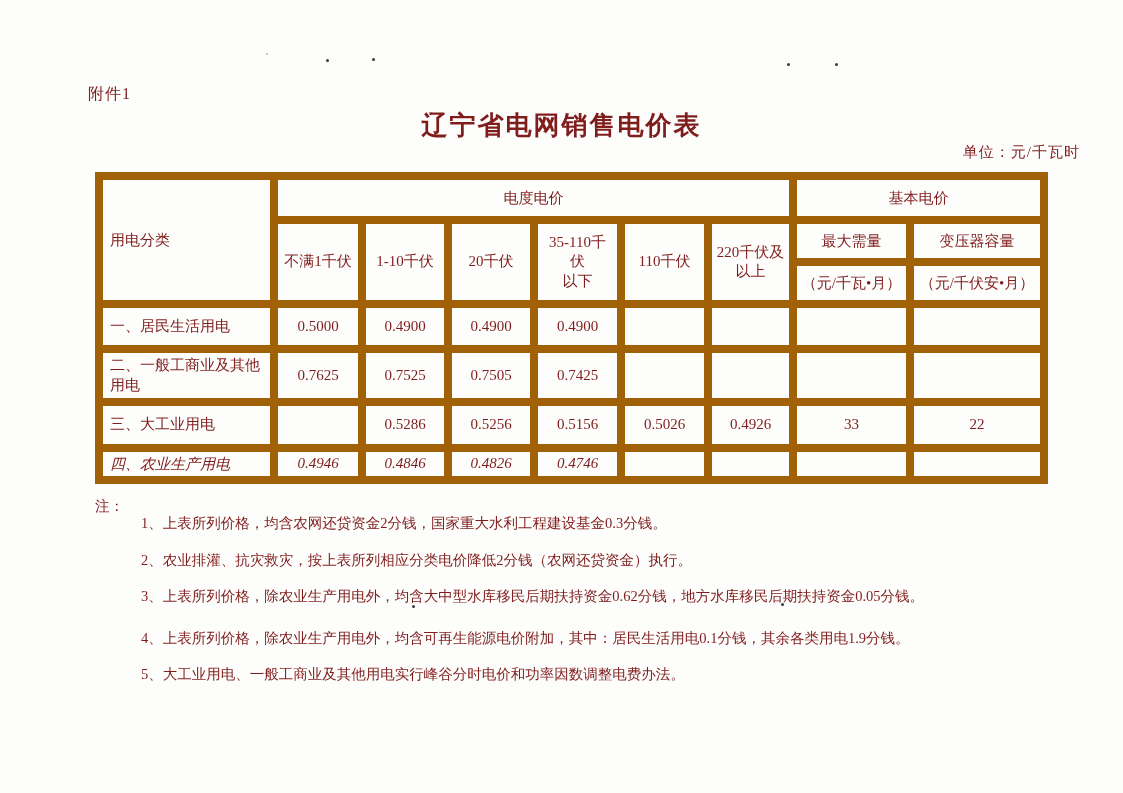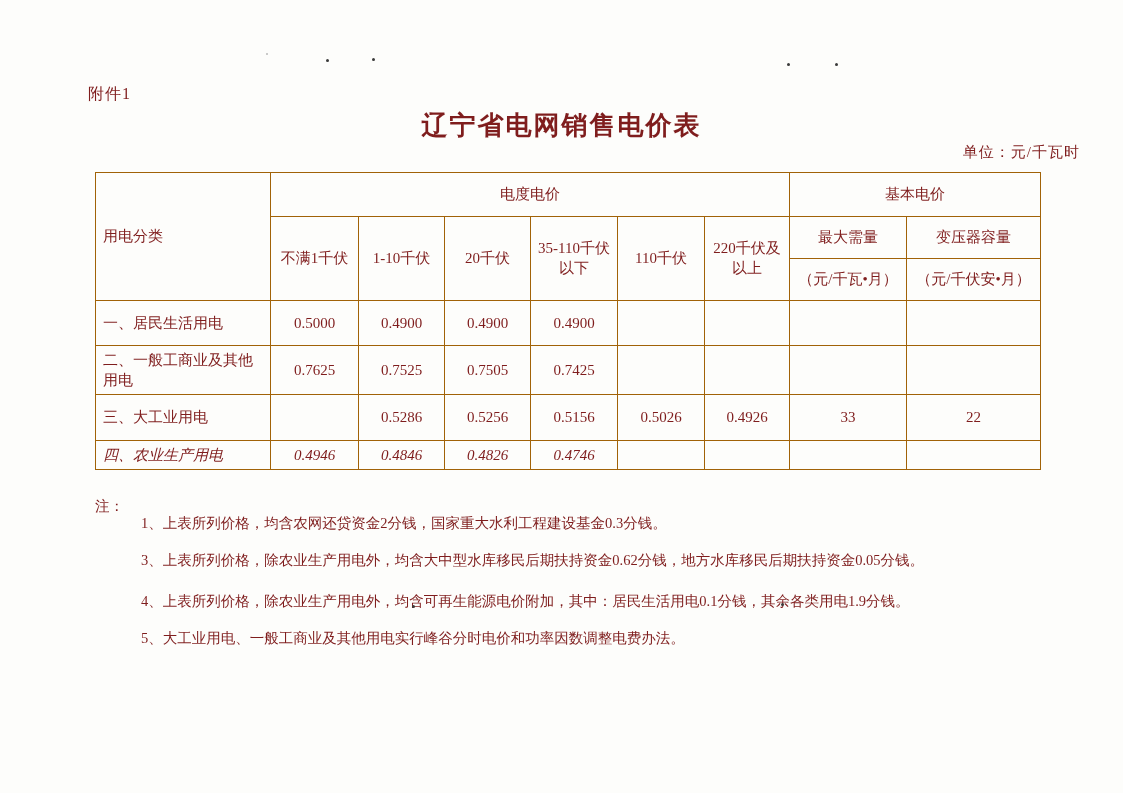--- a/index.html
+++ b/index.html
@@ -37,21 +37,21 @@
     letter-spacing: 1px;
   }
   table.price-table {
     position: absolute;
     left: 95px; top: 172px;
     width: 945px;
     border-collapse: collapse;
     table-layout: fixed;
   }
   .price-table td {
-    border: 1px solid #a16207;
+    border: 8px solid #a16207;
     text-align: center;
     vertical-align: middle;
     font-size: 15px;
     padding: 2px 4px;
     overflow: hidden;
   }
   .price-table .cat {
     text-align: left;
     padding-left: 7px;
     padding-right: 4px;
@@ -176,20 +176,21 @@
       <td></td>
       <td></td>
     </tr>
   </tbody>
     </table>
 
   <div class="notes">
     <span class="notes-prefix">注：</span>
     <div class="notes-items">
       <p class="note-item n1">1、上表所列价格，均含农网还贷资金2分钱，国家重大水利工程建设基金0.3分钱。</p>
+      <p class="note-item n2">2、农业排灌、抗灾救灾，按上表所列相应分类电价降低2分钱（农网还贷资金）执行。</p>
       <p class="note-item n3">3、上表所列价格，除农业生产用电外，均含大中型水库移民后期扶持资金0.62分钱，地方水库移民后期扶持资金0.05分钱。</p>
       <p class="note-item n4">4、上表所列价格，除农业生产用电外，均含可再生能源电价附加，其中：居民生活用电0.1分钱，其余各类用电1.9分钱。</p>
       <p class="note-item n5">5、大工业用电、一般工商业及其他用电实行峰谷分时电价和功率因数调整电费办法。</p>
     </div>
   </div>
 
   <div class="speck faint" style="left:266px; top:53px;"></div>
   <div class="speck" style="left:326px; top:59px;"></div>
   <div class="speck" style="left:372px; top:58px;"></div>
   <div class="speck" style="left:787px; top:63px;"></div>

